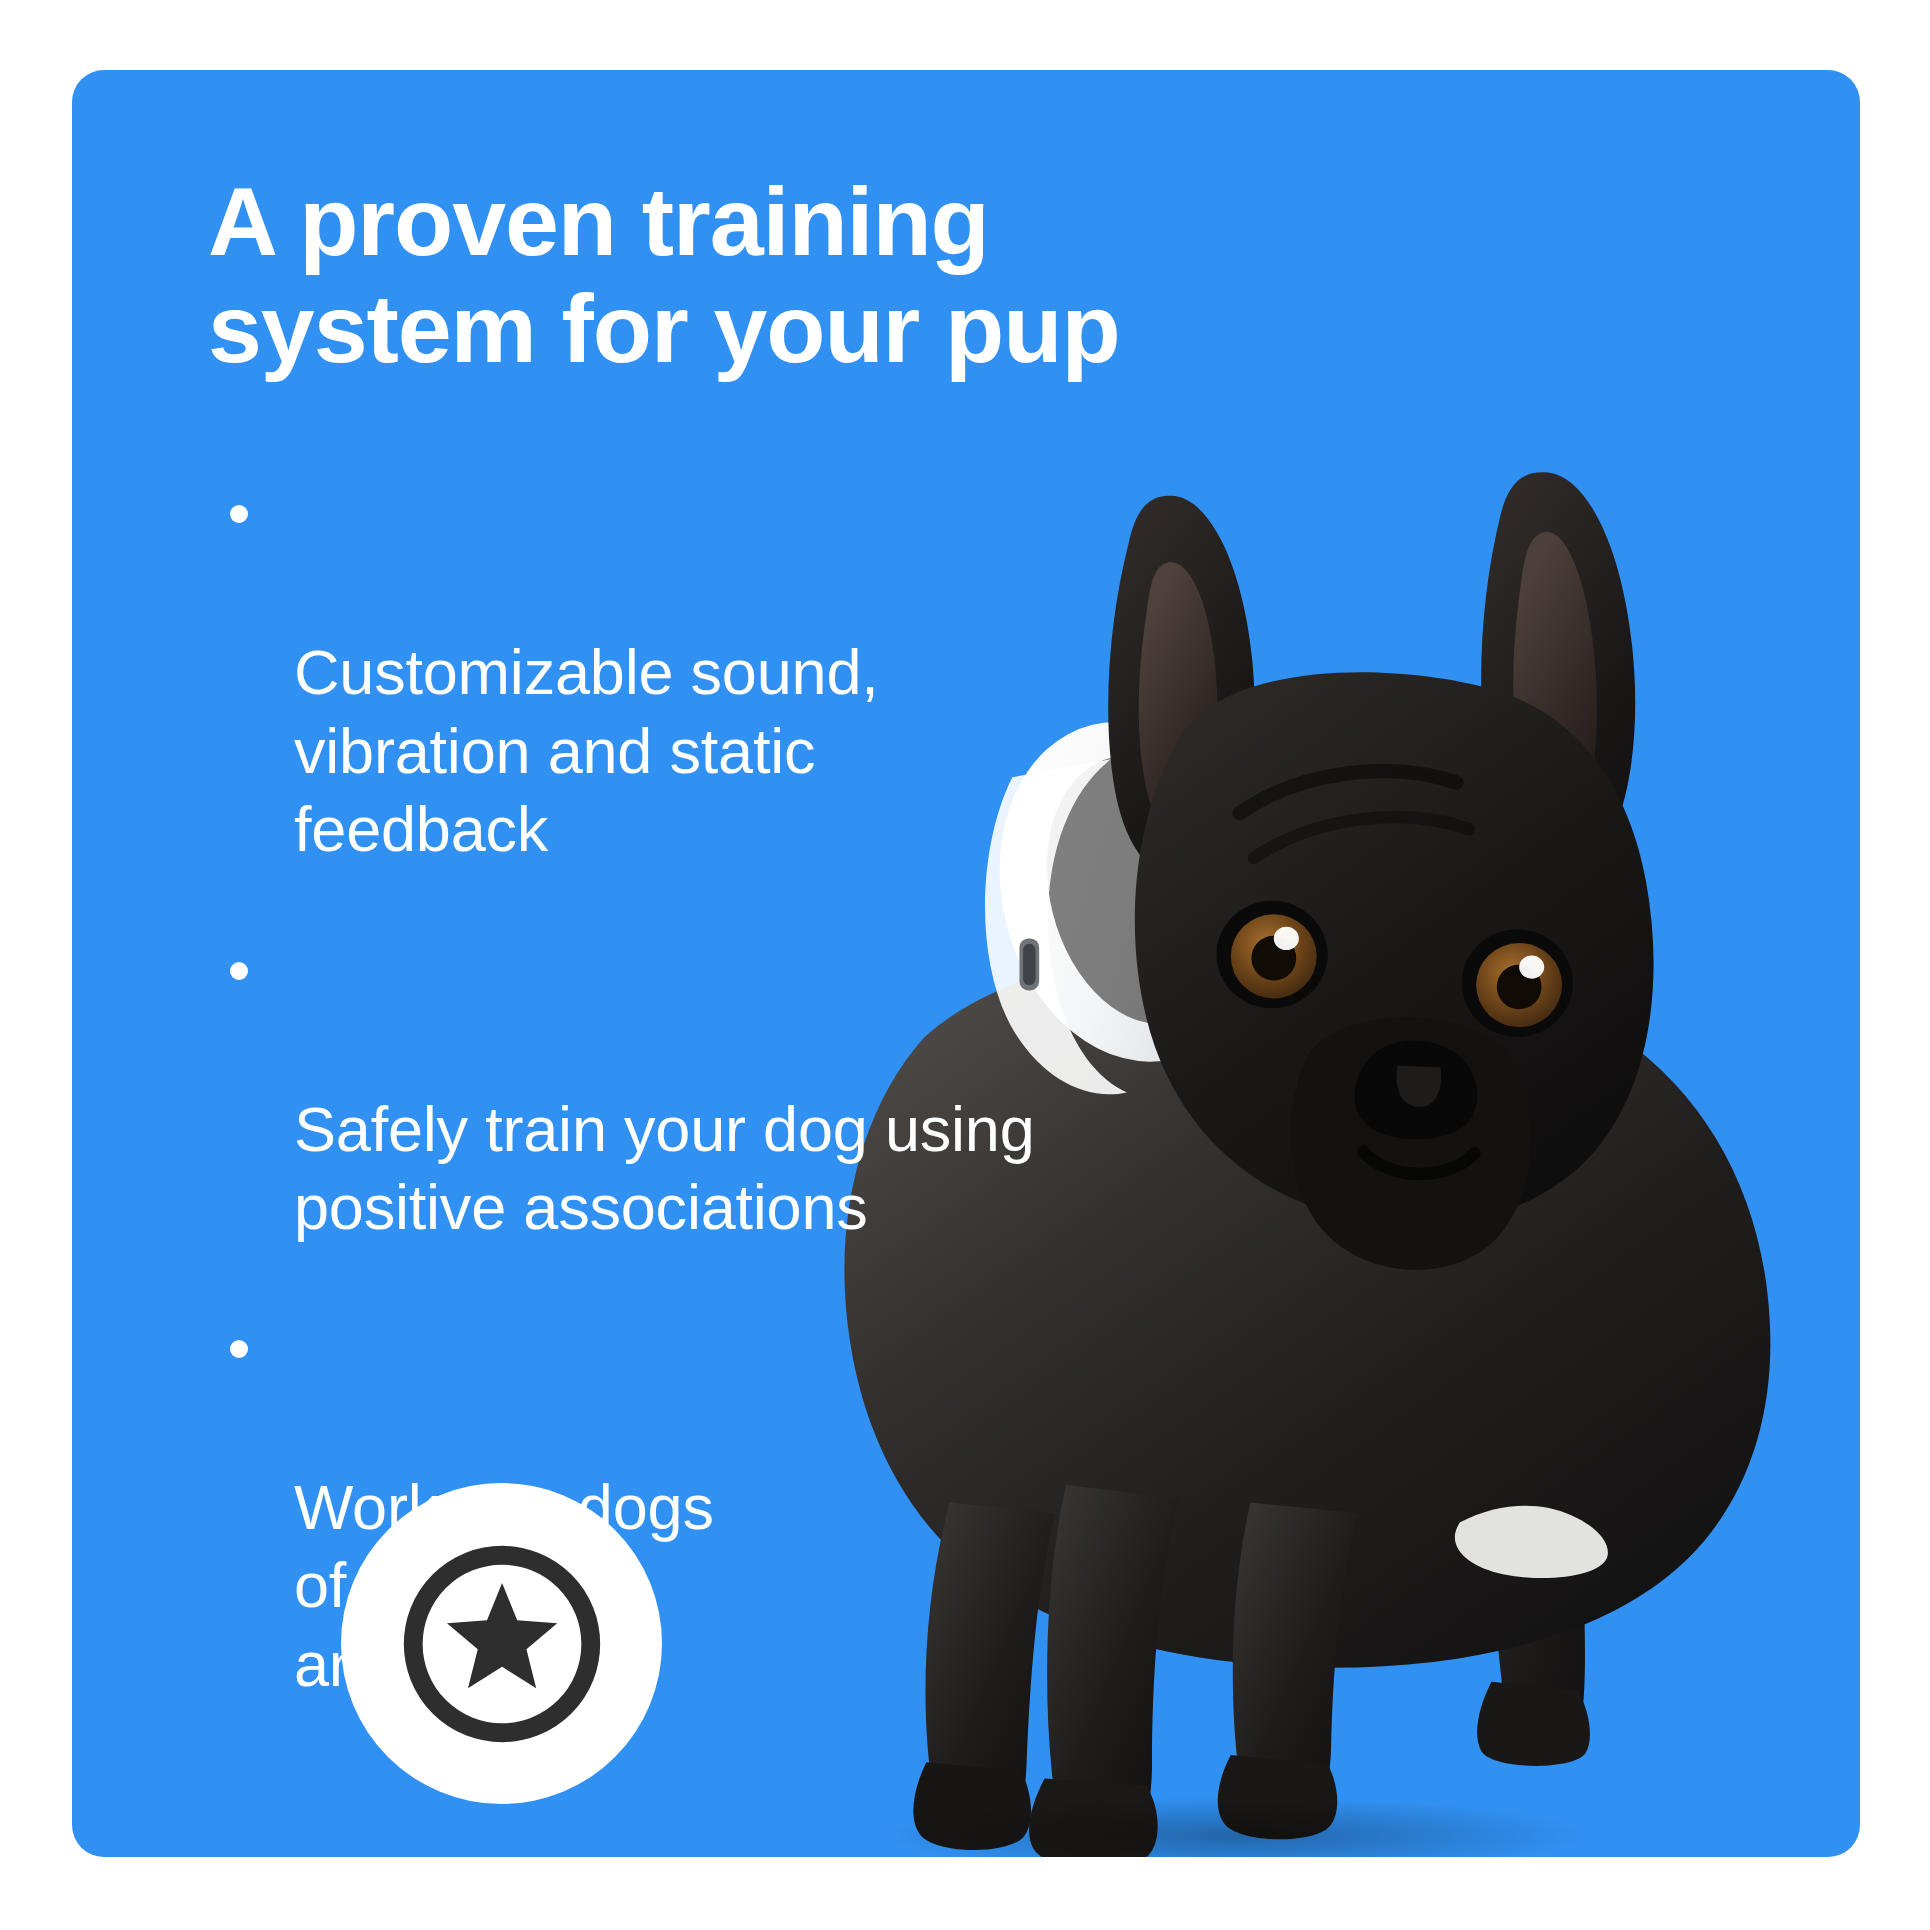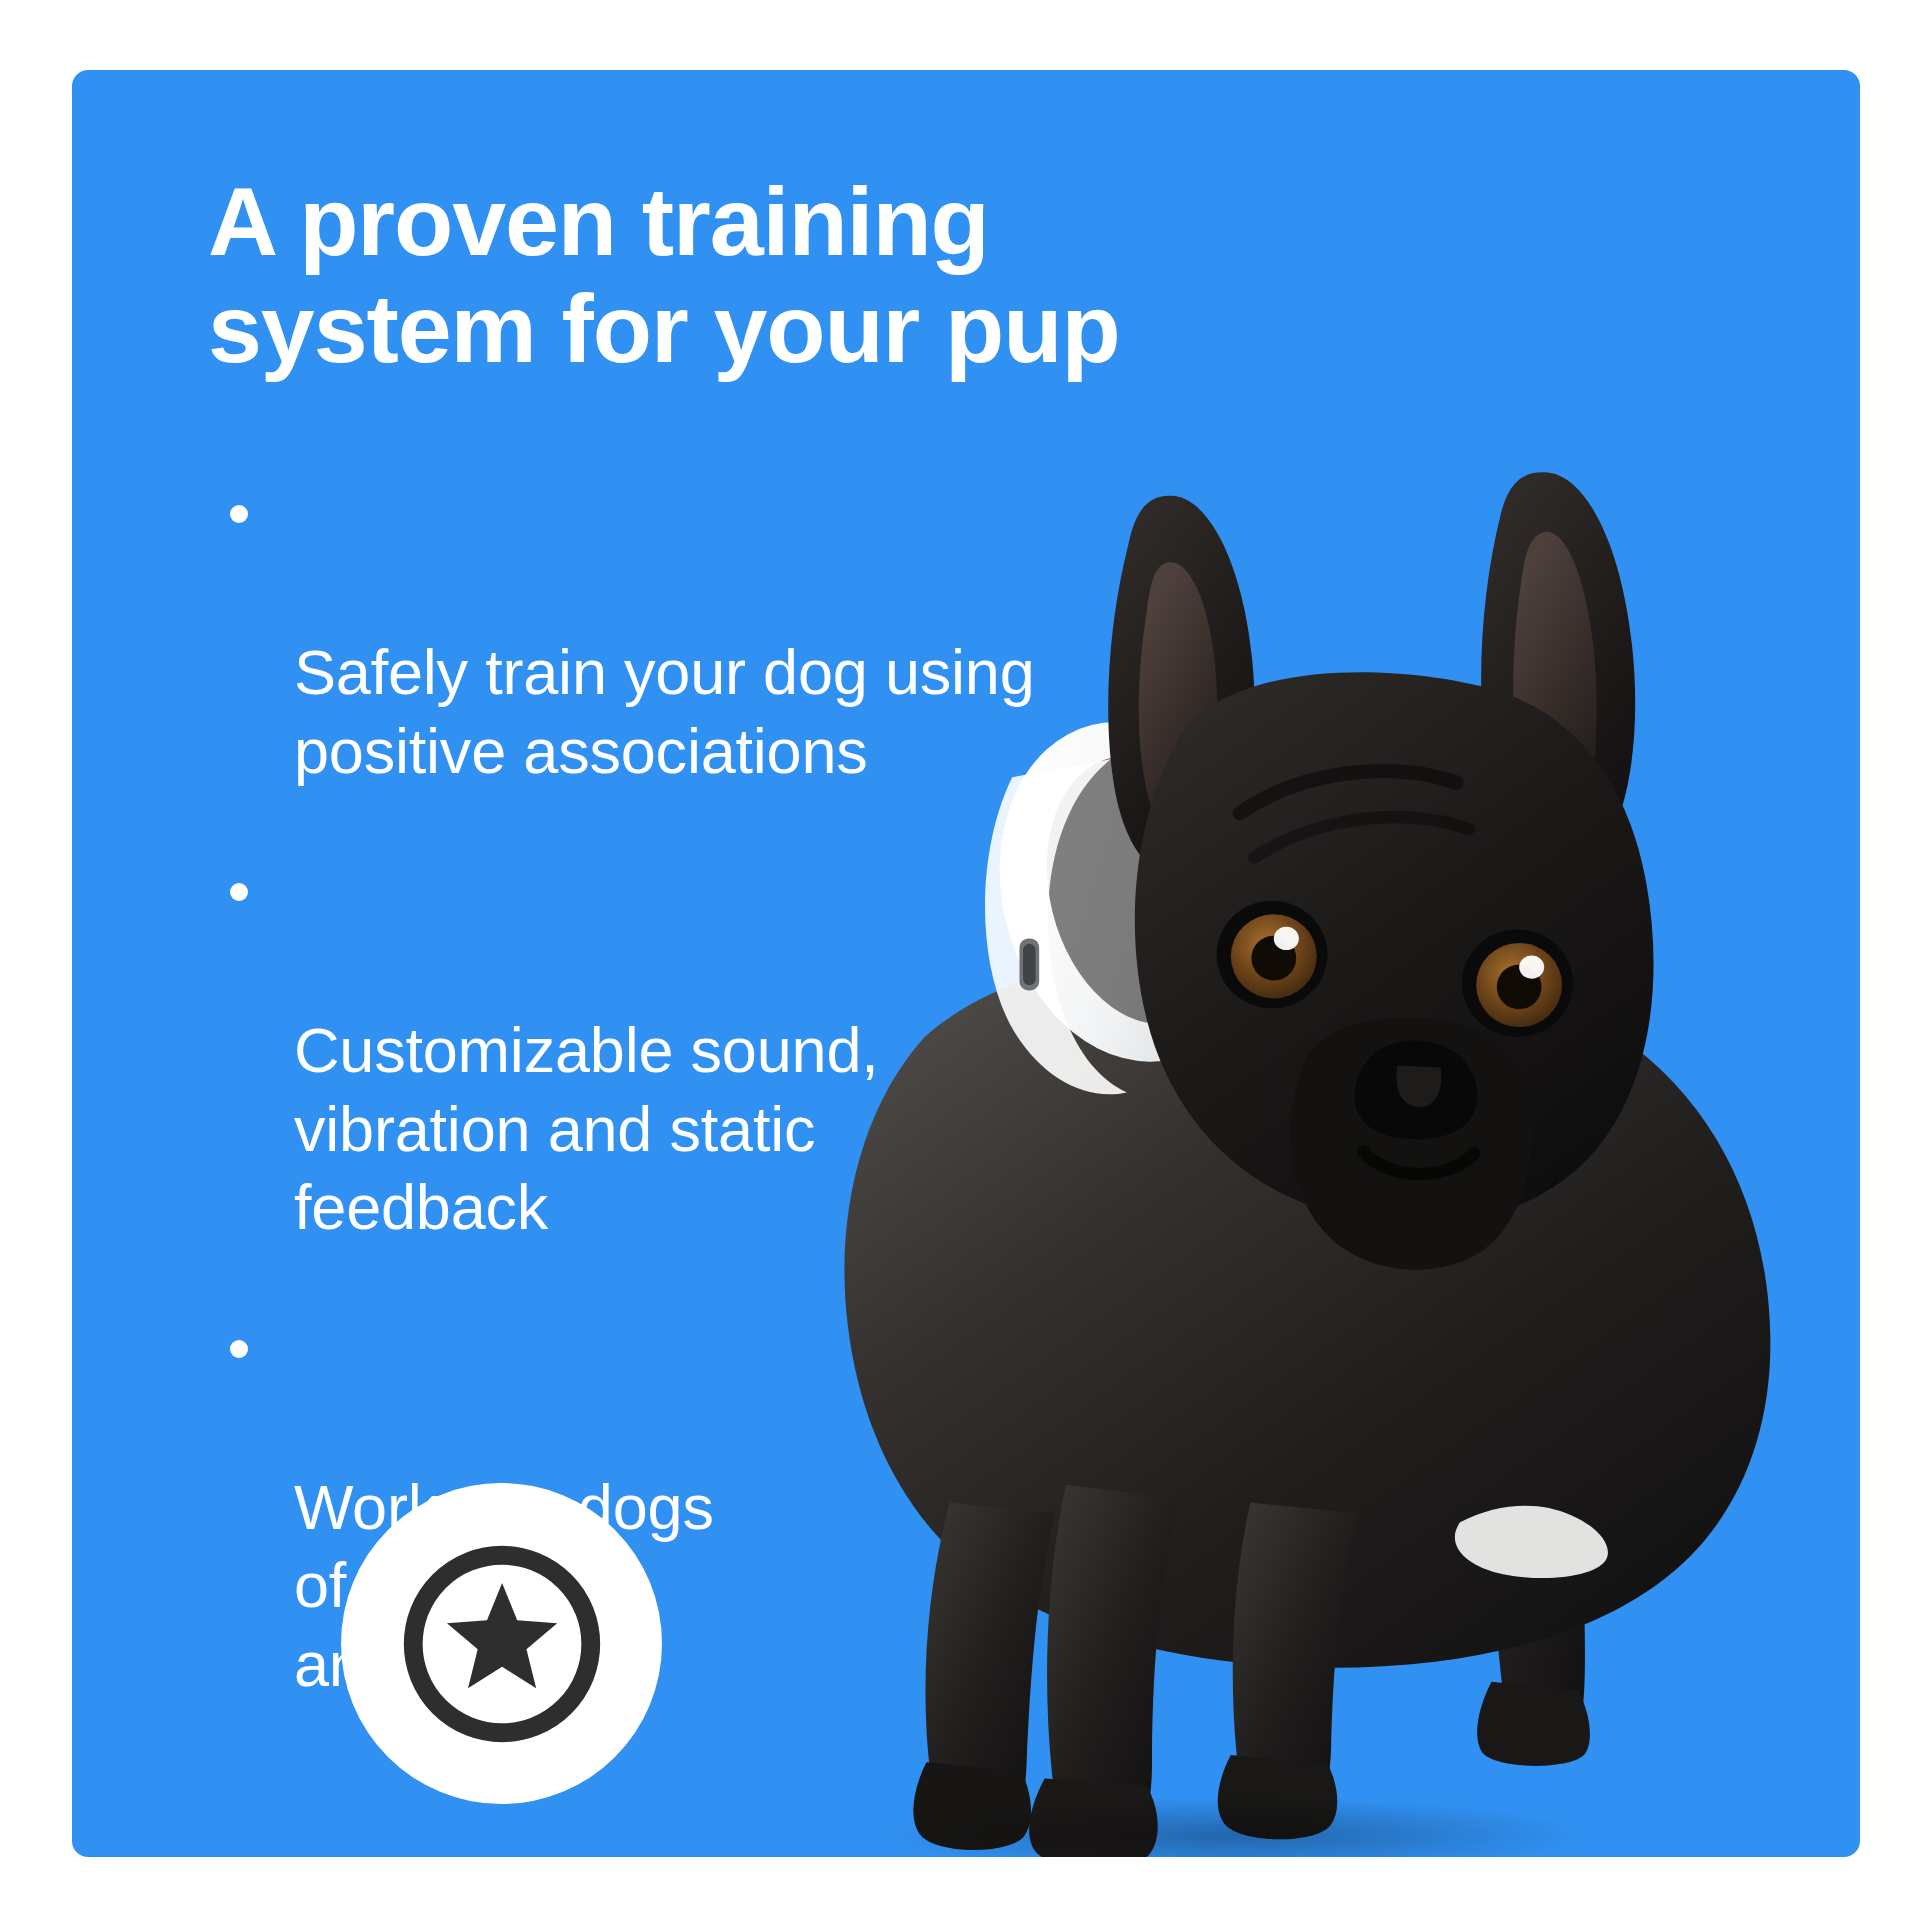--- a/index.html
+++ b/index.html
@@ -16,21 +16,21 @@
   }
 
   
   #promo-card {
     position: absolute;
     left: 72px;
     top: 70px;
     width: 1788px;
     height: 1787px;
     background: #3191F3;
-    border-radius: 16px;
+    border-radius: 32px;
     overflow: hidden;
   }
 
   
   #text-column {
     position: absolute;
     left: 136px;
     top: 99px;
     width: 967px;
   }
@@ -235,28 +235,28 @@
   </div>
 
   <div id="text-column">
 
     <h1 id="headline">A proven training
 system for your pup</h1>
 
     <ul id="bullet-list">
       <li class="bullet-item">
         <span class="bullet-dot"></span>
-        <span>Safely train your dog using
-positive associations</span>
+        <span>Customizable sound,
+vibration and static
+feedback</span>
       </li>
       <li class="bullet-item">
         <span class="bullet-dot"></span>
-        <span>Customizable sound,
-vibration and static
-feedback</span>
+        <span>Safely train your dog using
+positive associations</span>
       </li>
       <li class="bullet-item">
         <span class="bullet-dot"></span>
         <span>Works for dogs
 of all breeds
 and ages</span>
       </li>
     </ul>
   </div>
 

